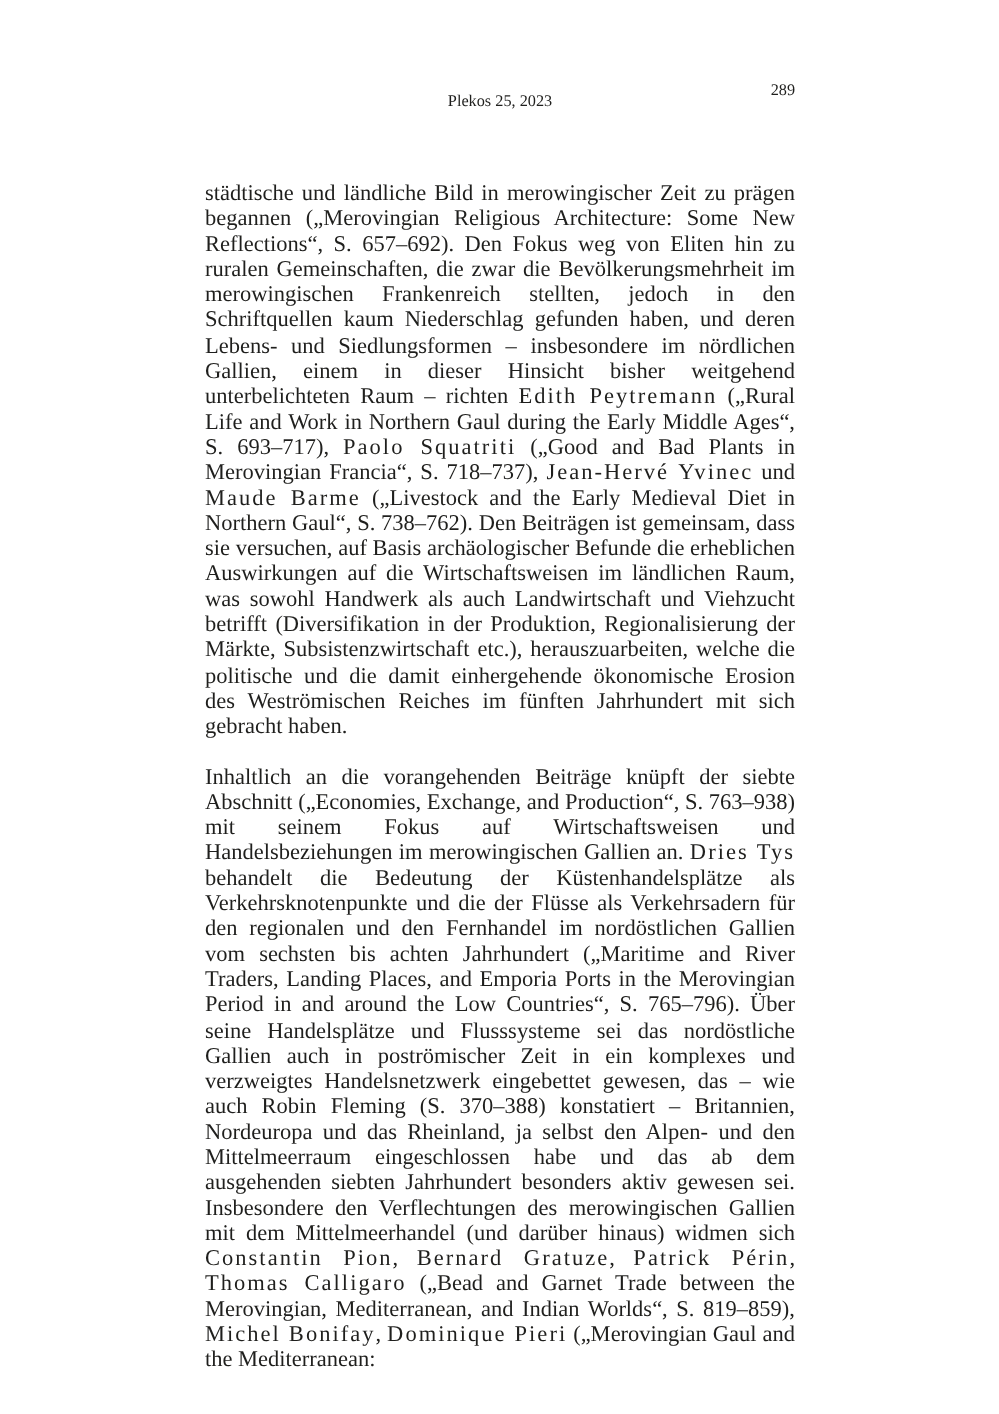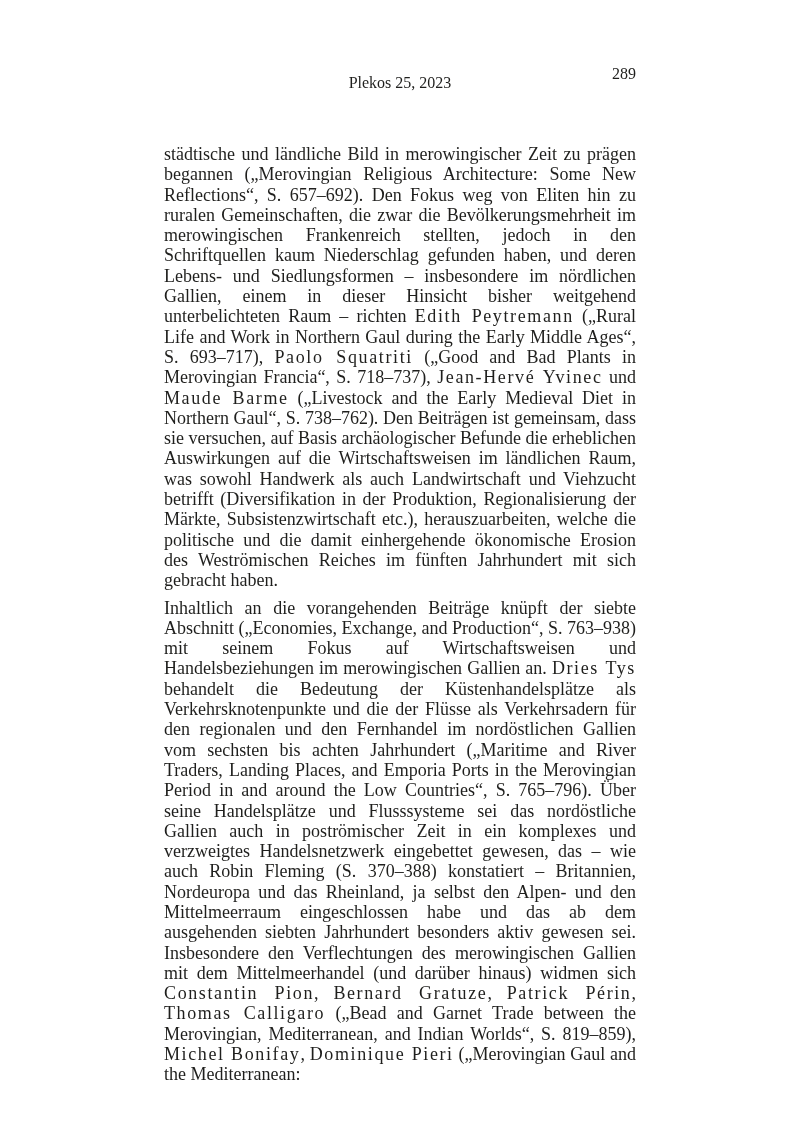--- a/index.html
+++ b/index.html
@@ -10,21 +10,21 @@
     background: #ffffff;
     font-family: "Liberation Serif", "DejaVu Serif", serif;
     color: #1f1f1d;
     overflow: hidden;
   }
   .header {
     position: absolute;
     top: 64px;
     left: 164px;
     width: 472px;
-    font-size: 16px;
+    font-size: 13px;
     line-height: 1.2;
   }
   .page-number {
     position: absolute;
     right: 0;
     top: 0;
   }
   .running-title {
     display: block;
     text-align: center;
@@ -35,21 +35,21 @@
     top: 144px;
     left: 164px;
     width: 472px;
     font-size: 18px;
     line-height: 20.3px;
     text-align: justify;
     hyphens: auto;
     -webkit-hyphens: auto;
   }
   .body-text p { margin: 0; }
-  .body-text p + p { margin-top: 7px; }
+  .body-text p + p { margin-top: 20px; }
   .spaced { letter-spacing: 0.09em; }
 </style>
 </head>
 <body>
 
 <div class="page">
 
   <div class="header">
     <span class="page-number">289</span>
     <span class="running-title">Plekos 25, 2023</span>

